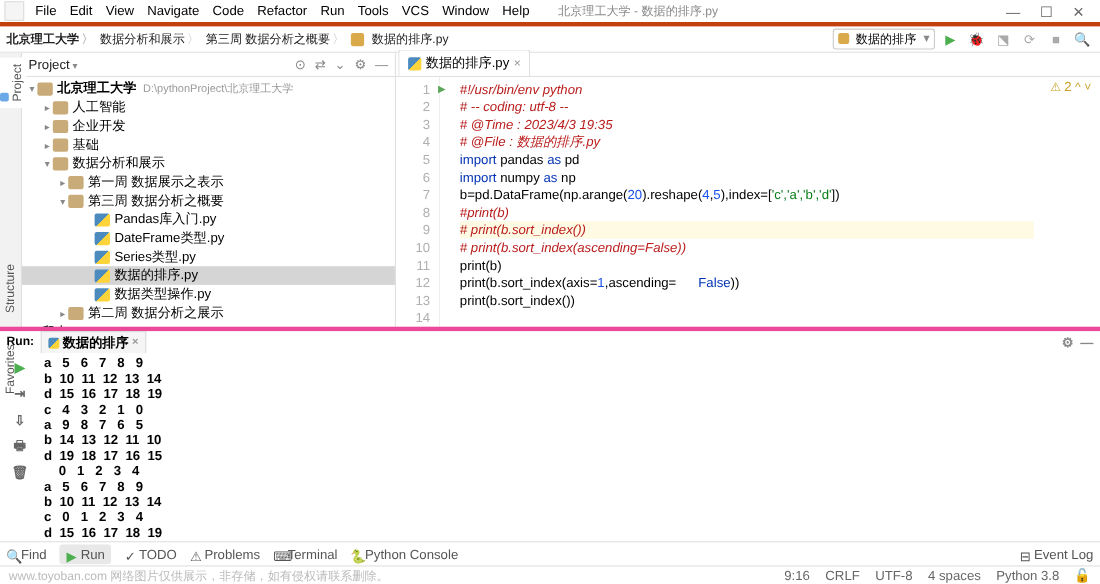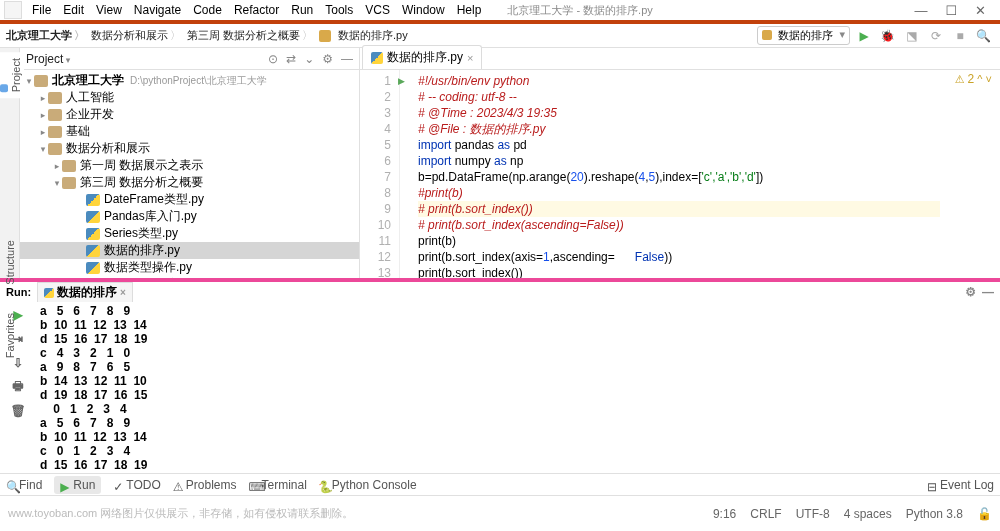--- a/index.html
+++ b/index.html
@@ -75,21 +75,21 @@
 .run-side { width: 36px; display: flex; flex-direction: column; align-items: center; padding-top: 4px; gap: 6px; color: #666; }
 .run-side .btn { width: 18px; height: 18px; display: flex; align-items: center; justify-content: center; font-size: 12px; }
 .run-side .btn.green { color: #4caf50; }
 .run-output { flex: 1; font-family: "Consolas","Courier New",monospace; font-size: 12px; padding: 2px 0 0 4px; overflow: auto; }
 .run-output .row { height: 14px; line-height: 14px; white-space: pre; }
 .bottom-bar { height: 22px; border-top: 1px solid #e0e0e0; display: flex; align-items: center; padding: 0 6px; gap: 12px; font-size: 11px; color: #555; }
 .bottom-bar .item { display: flex; align-items: center; gap: 3px; }
 .bottom-bar .item.active { background: #e8e8e8; padding: 2px 6px; border-radius: 3px; }
 .bottom-bar .icon-sm { width: 10px; height: 10px; display: inline-block; }
 .bottom-bar .right { margin-left: auto; display: flex; gap: 6px; align-items: center; }
-.statusbar { height: 36px; border-top: 1px solid #e0e0e0; display: flex; align-items: center; padding: 0 8px; font-size: 11px; color: #666; }
+.statusbar { height: 17px; border-top: 1px solid #e0e0e0; display: flex; align-items: center; padding: 0 8px; font-size: 11px; color: #666; }
 .statusbar .watermark { color: #bbb; font-size: 11px; }
 .statusbar .right { margin-left: auto; display: flex; gap: 14px; }
 .lock { color: #999; }
 </style>
 </head>
 <body>
 
 <div class="menubar">
   <div class="menu-item"></div>
   <div class="menu-item">File</div>
@@ -179,26 +179,26 @@
           <span class="label">第一周 数据展示之表示</span>
         </div>
       <div class="node" style="padding-left:32px">
           <span class="arrow">▾</span>
           <span class="icon folder"></span>
           <span class="label">第三周 数据分析之概要</span>
         </div>
       <div class="node" style="padding-left:56px">
           <span class="arrow"></span>
           <span class="icon py"></span>
+          <span class="label">Pandas库入门.py</span>
+        </div>
+      <div class="node" style="padding-left:56px">
+          <span class="arrow"></span>
+          <span class="icon py"></span>
           <span class="label">DateFrame类型.py</span>
-        </div>
-      <div class="node" style="padding-left:56px">
-          <span class="arrow"></span>
-          <span class="icon py"></span>
-          <span class="label">Pandas库入门.py</span>
         </div>
       <div class="node" style="padding-left:56px">
           <span class="arrow"></span>
           <span class="icon py"></span>
           <span class="label">Series类型.py</span>
         </div>
       <div class="node selected" style="padding-left:56px">
           <span class="arrow"></span>
           <span class="icon py"></span>
           <span class="label">数据的排序.py</span>

